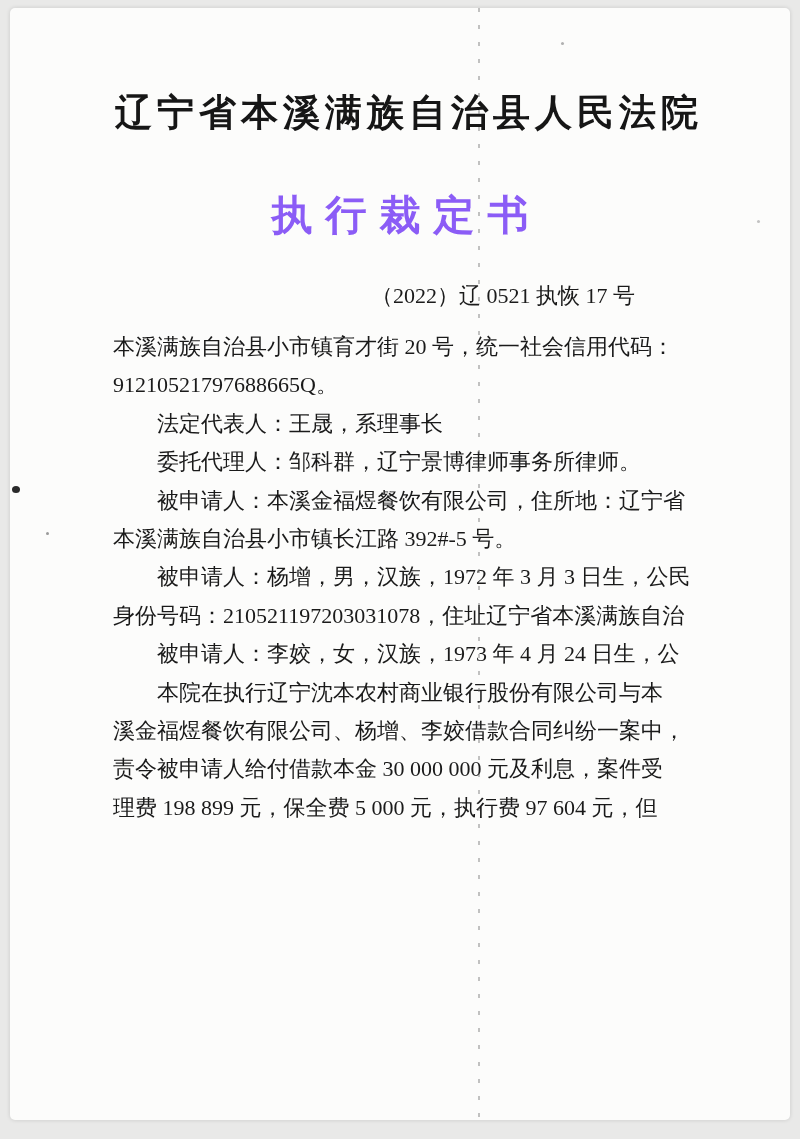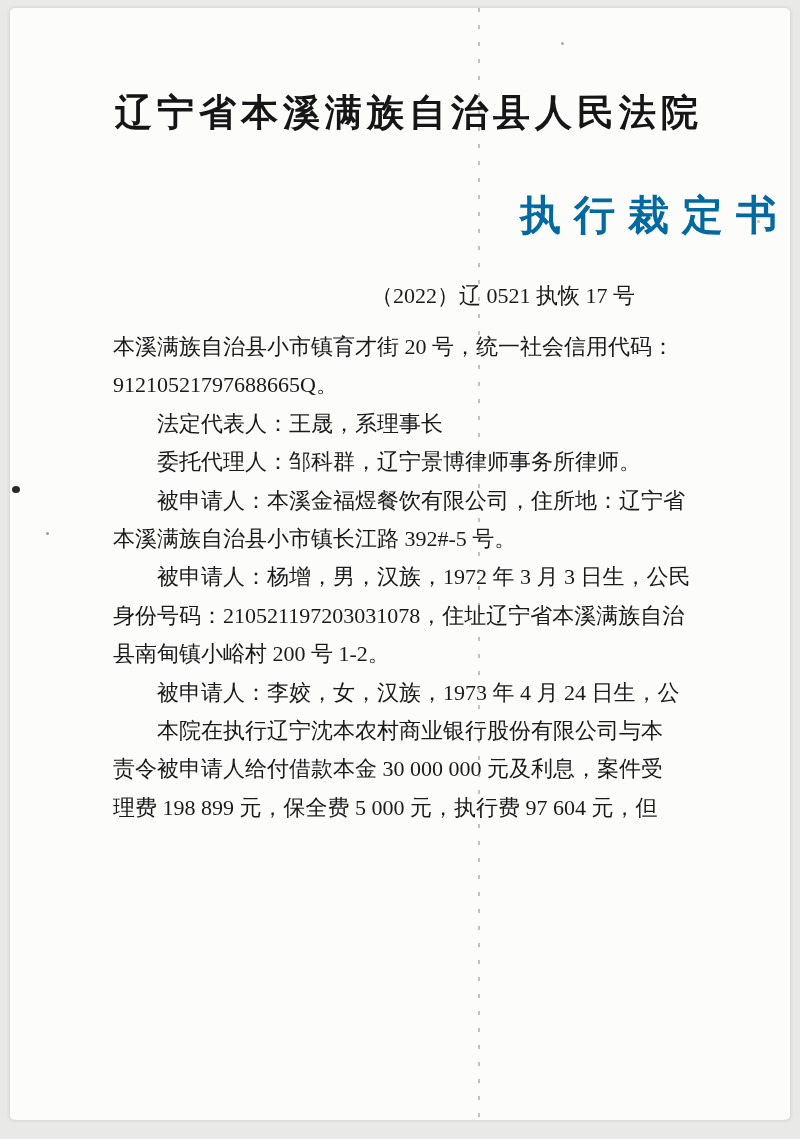--- a/index.html
+++ b/index.html
@@ -38,26 +38,26 @@
     padding-left: 18px;
     color: #161616;
     white-space: nowrap;
   }
   .doc-type {
     position: absolute;
     top: 180px;
     left: 0;
     width: 100%;
     box-sizing: border-box;
-    text-align: right;
+    text-align: center;
     font-size: 41px;
     font-weight: bold;
     letter-spacing: 13px;
     padding-left: 13px;
-    color: #0369a1;
+    color: #8b5cf6;
     white-space: nowrap;
   }
   .case-number {
     position: absolute;
     top: 273px;
     right: 155px;
     font-size: 22px;
     color: #1b1b1b;
     white-space: nowrap;
   }
@@ -115,23 +115,23 @@
 
   <div class="body-text">
       <div class="text-line">本溪满族自治县小市镇育才街 20 号，统一社会信用代码：</div>
       <div class="text-line">91210521797688665Q。</div>
       <div class="text-line first">法定代表人：王晟，系理事长</div>
       <div class="text-line first">委托代理人：邹科群，辽宁景博律师事务所律师。</div>
       <div class="text-line first">被申请人：本溪金福煜餐饮有限公司，住所地：辽宁省</div>
       <div class="text-line">本溪满族自治县小市镇长江路 392#-5 号。</div>
       <div class="text-line first">被申请人：杨增，男，汉族，1972 年 3 月 3 日生，公民</div>
       <div class="text-line">身份号码：210521197203031078，住址辽宁省本溪满族自治</div>
-      <div class="text-line">县南甸镇小峪村 200 号 1-2。</div>
       <div class="text-line first">被申请人：李姣，女，汉族，1973 年 4 月 24 日生，公</div>
       <div class="text-line first">本院在执行辽宁沈本农村商业银行股份有限公司与本</div>
+      <div class="text-line">溪金福煜餐饮有限公司、杨增、李姣借款合同纠纷一案中，</div>
       <div class="text-line">责令被申请人给付借款本金 30 000 000 元及利息，案件受</div>
       <div class="text-line">理费 198 899 元，保全费 5 000 元，执行费 97 604 元，但</div>
     </div>
 
   <div class="fold-line"></div>
   <div class="speck speck-1"></div>
   <div class="speck speck-2"></div>
   <div class="speck speck-3"></div>
   <div class="speck speck-4"></div>
 

